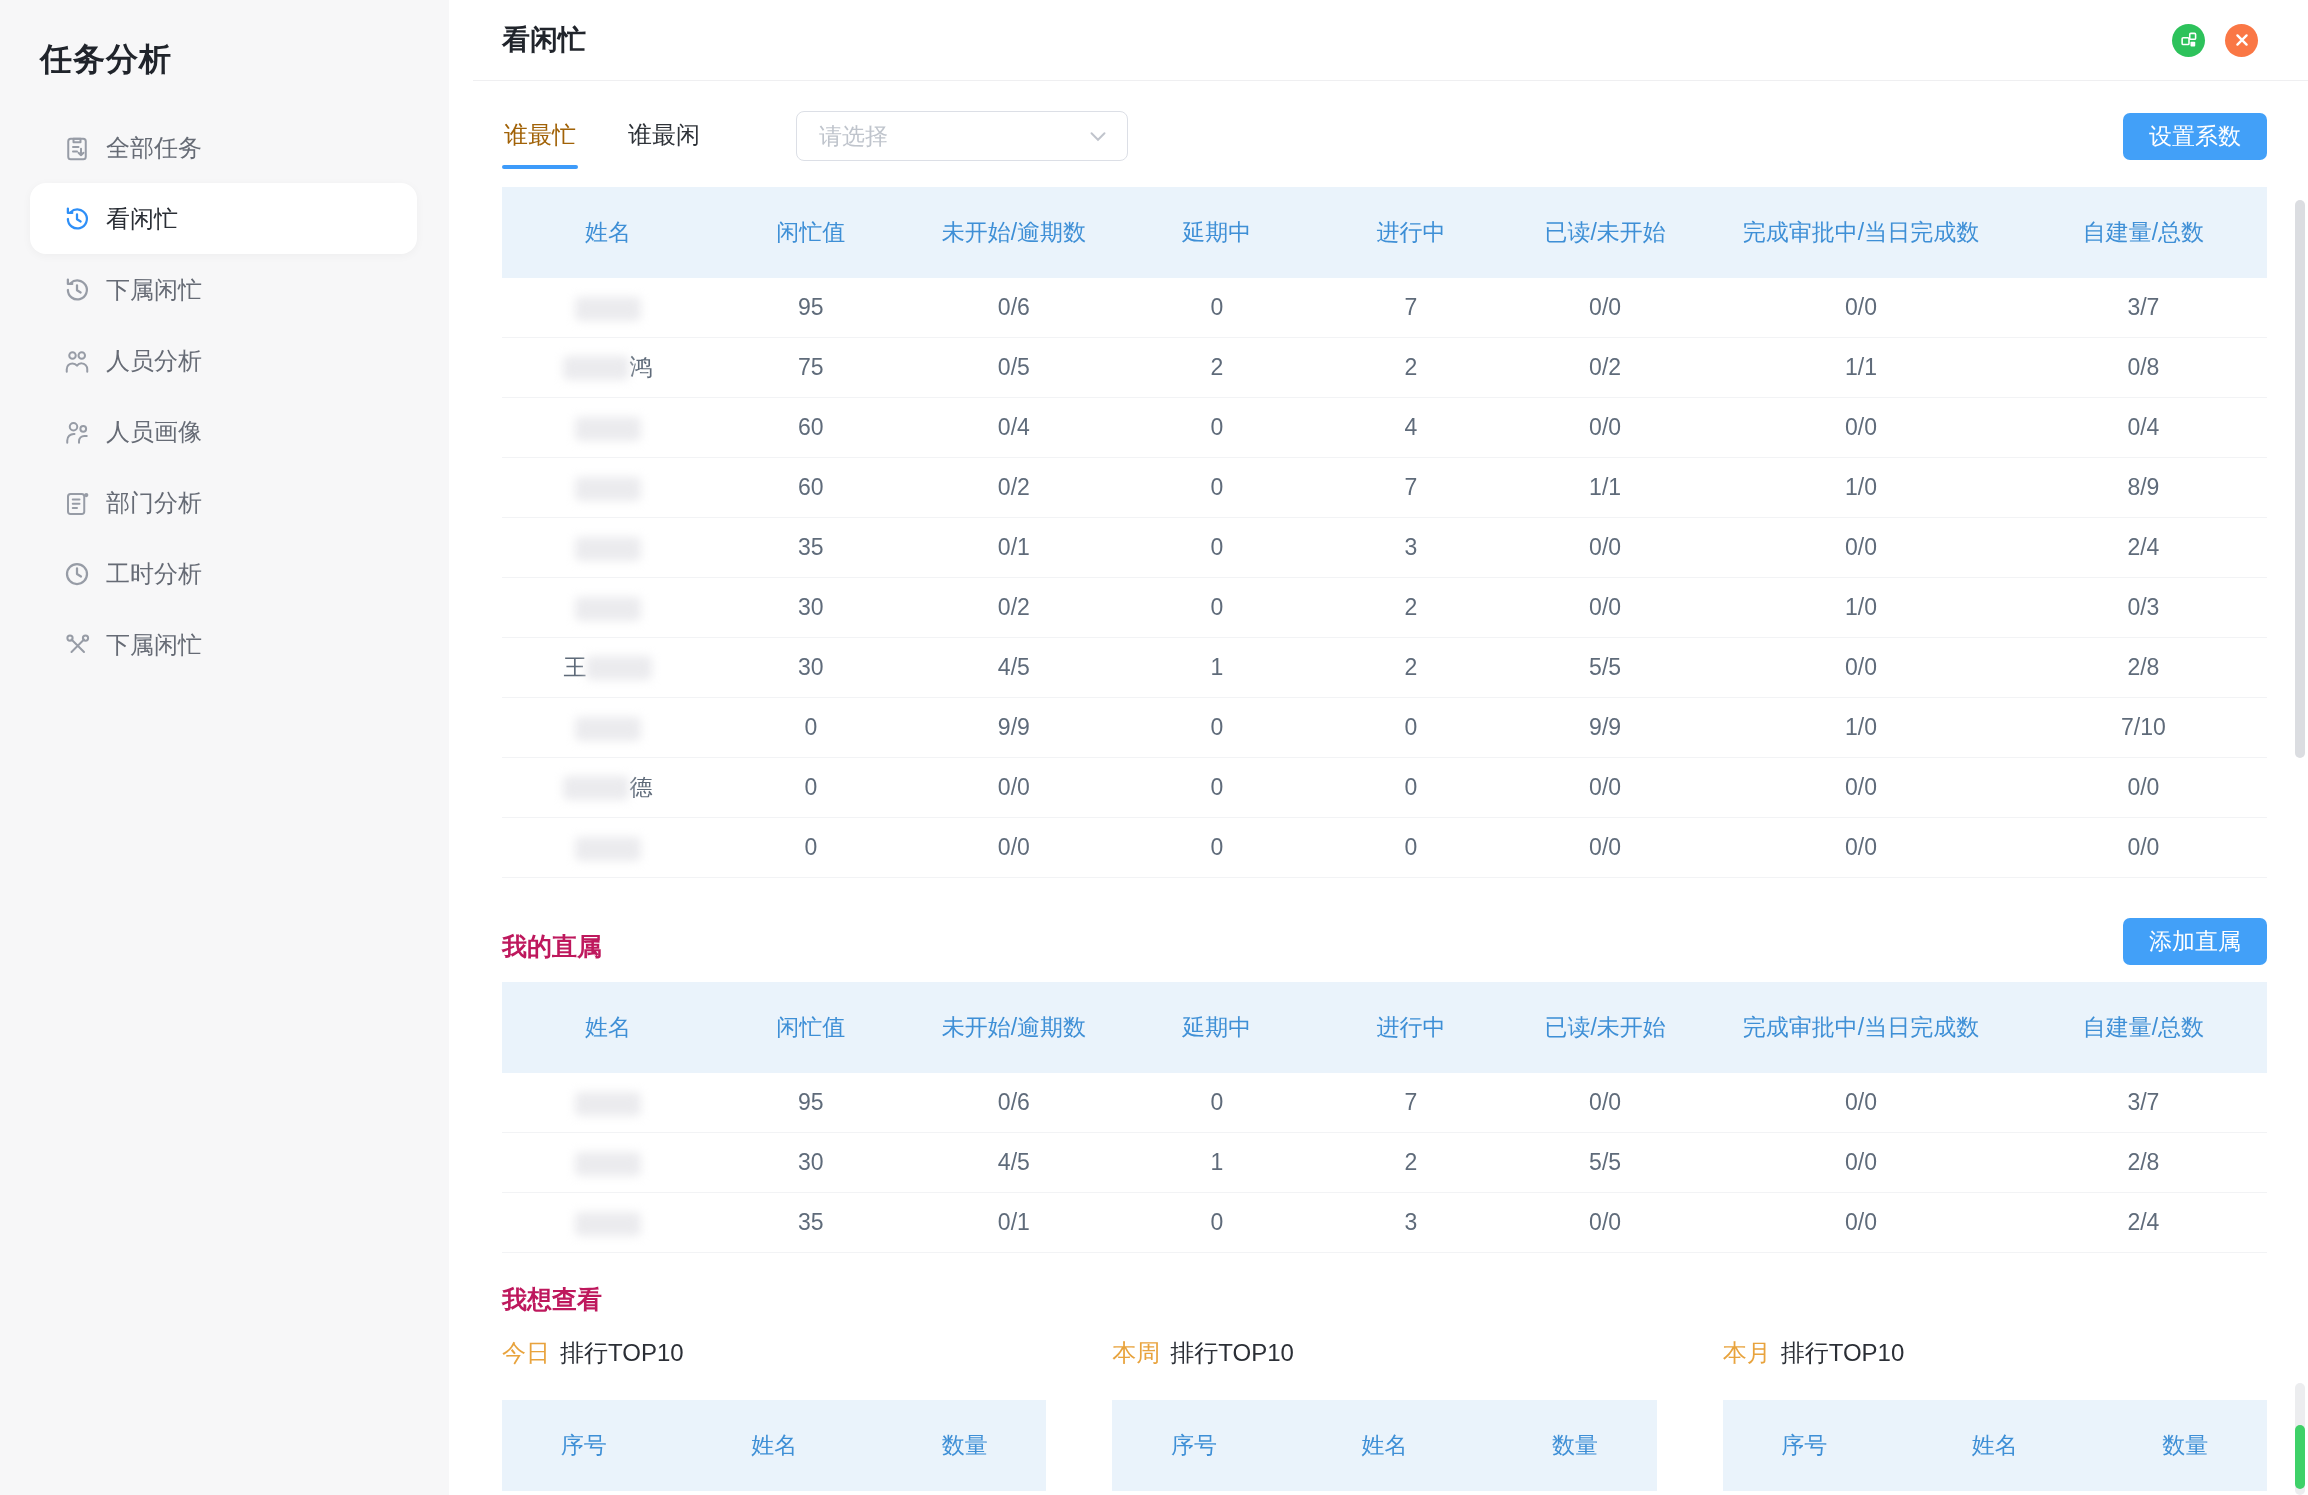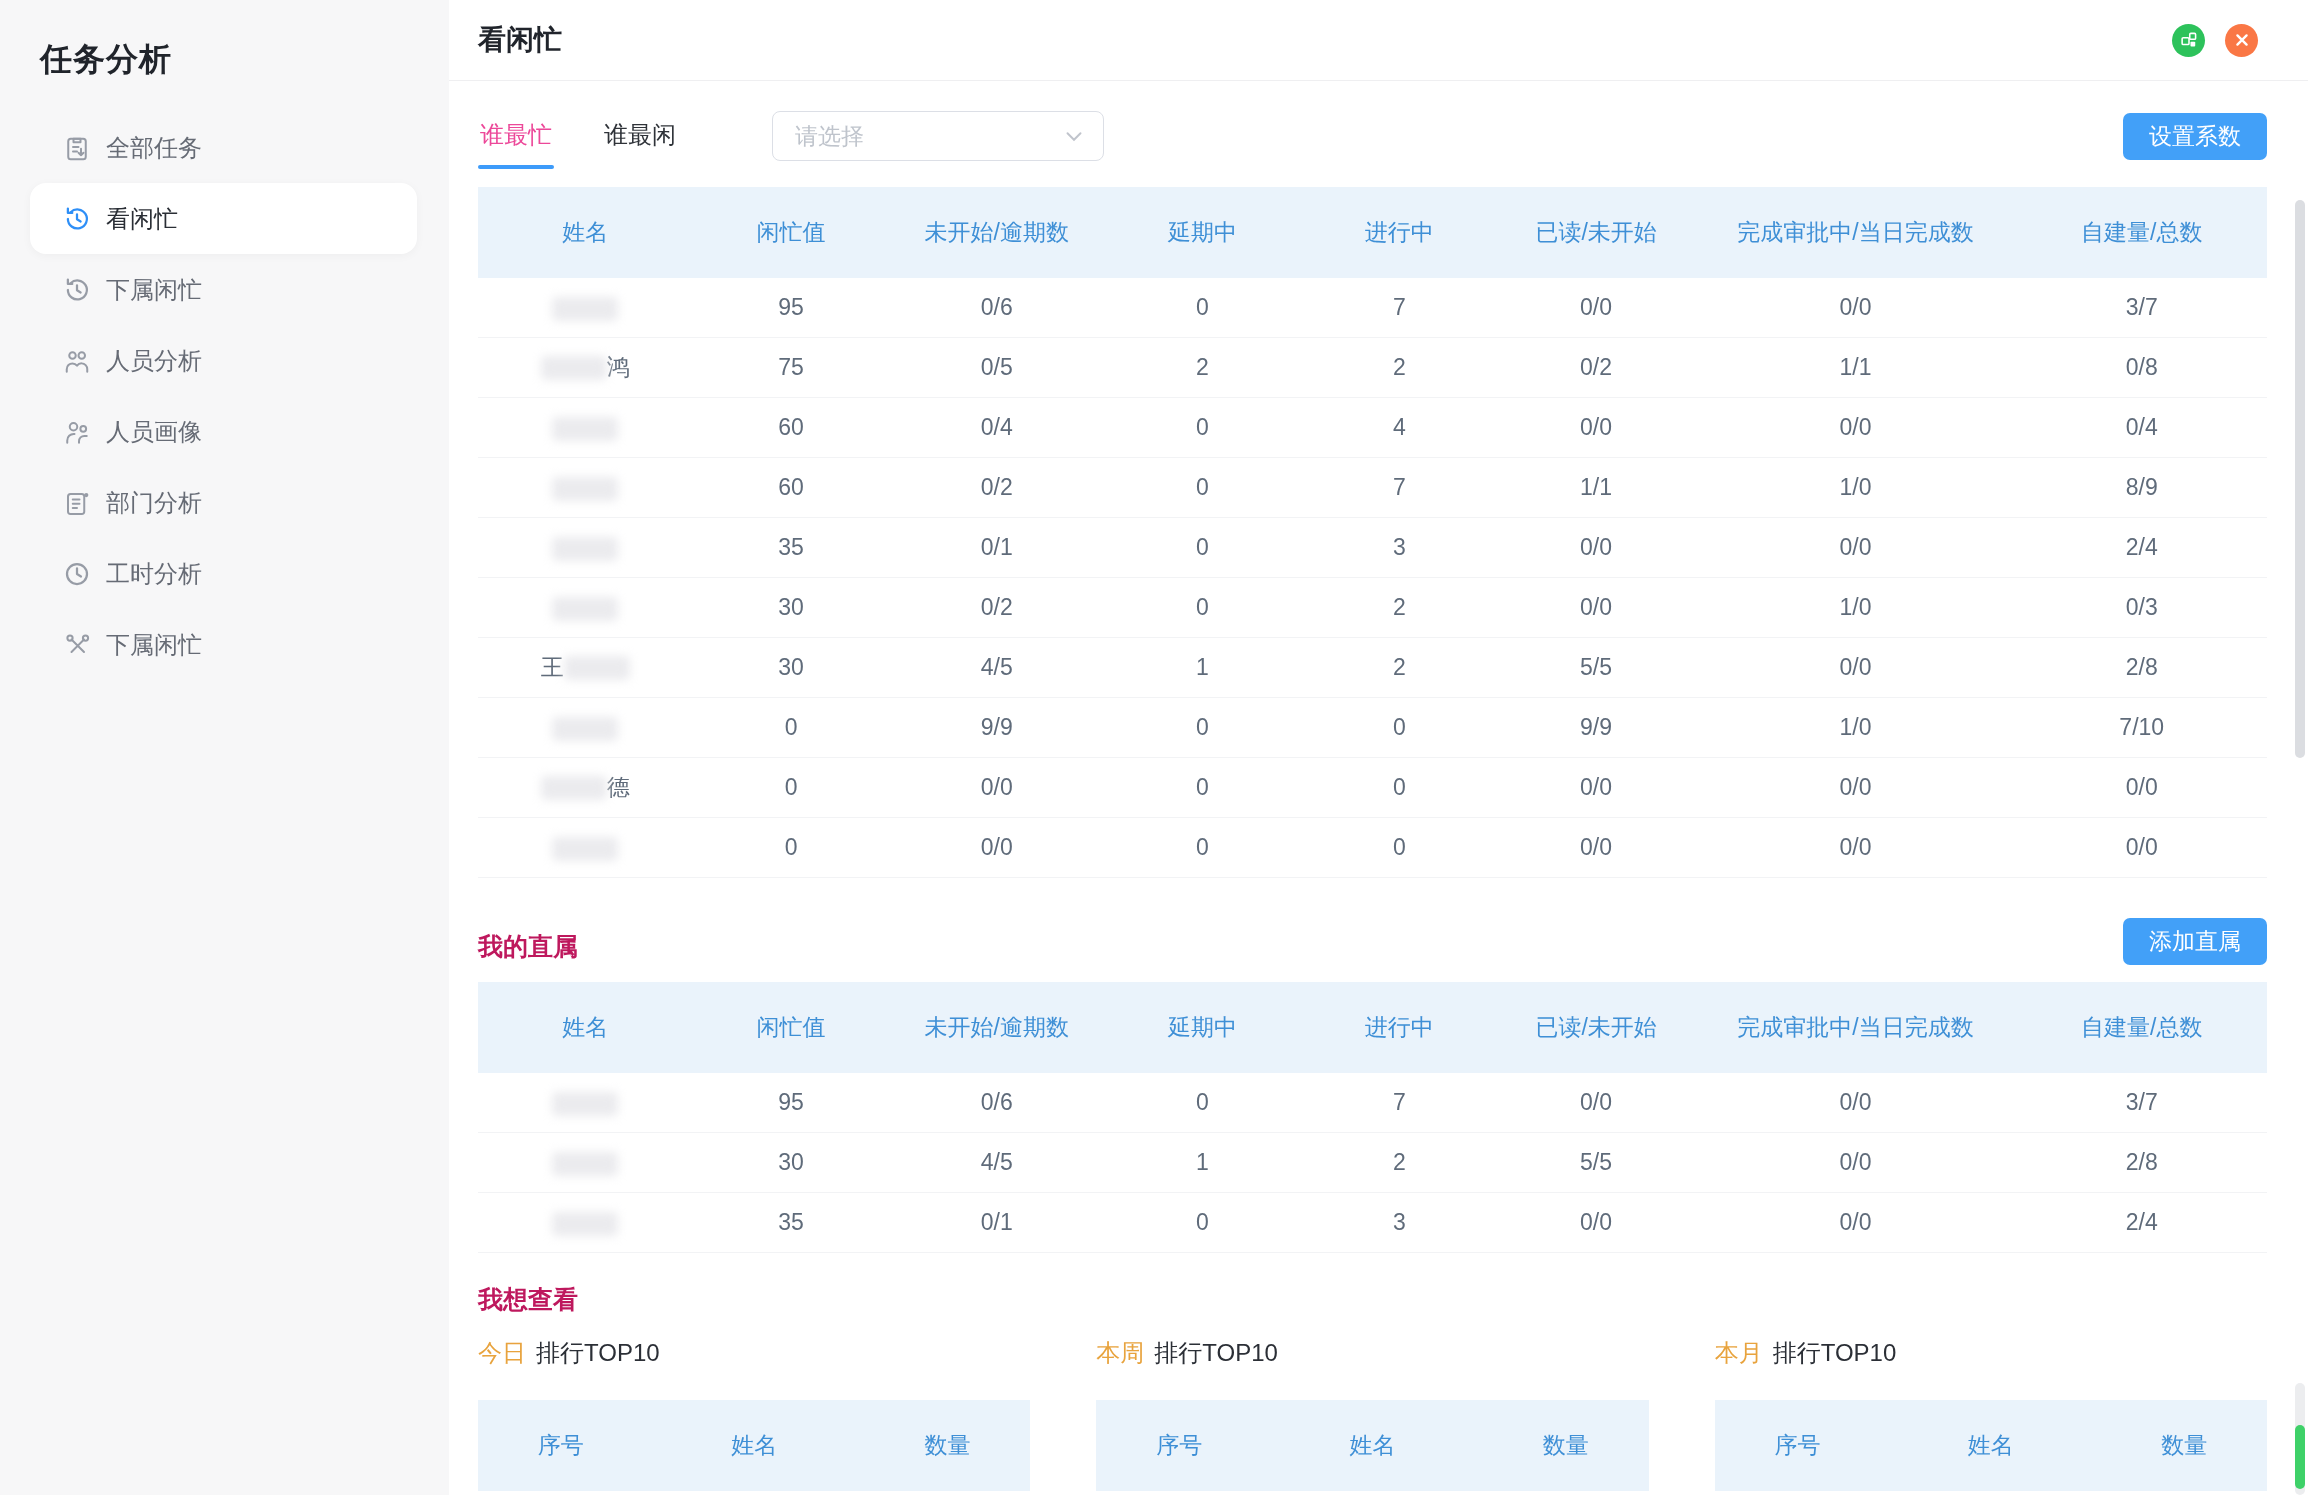--- a/index.html
+++ b/index.html
@@ -1,21 +1,21 @@
 <!DOCTYPE html>
 <html><head>
 <meta charset="utf-8">
 <style>
   html,body{margin:0;padding:0;}
   body{
     width:2308px;height:1495px;overflow:hidden;background:#fff;
     font-family:"Liberation Sans","DejaVu Sans",sans-serif;
     -webkit-font-smoothing:antialiased;
   }
-  .app{display:flex;width:2308px;height:1495px;}
+  .app{display:flex;width:2308px;height:1495px;gap:24px;}
 
   
   .sidebar{width:449px;flex:none;background:#F7F7F8;box-sizing:border-box;padding-top:28px;}
   .sidebar h1{margin:10px 0 30px 40px;font-size:32px;font-weight:bold;color:#20242B;letter-spacing:1px;}
   .menu{margin-top:22px;}
   .menu-item{height:71px;display:flex;align-items:center;margin:0 32px 0 30px;padding-left:32px;
     color:#666B75;font-size:24px;cursor:pointer;border-radius:16px;}
   .menu-item .icon{width:30px;height:30px;margin-right:14px;color:#979CA6;flex:none;}
   .menu-item .icon svg{width:30px;height:30px;display:block;}
   .menu-item.active{background:#fff;color:#2A2E35;box-shadow:0 2px 10px rgba(0,0,0,0.04);}
@@ -32,21 +32,21 @@
   .circle-btn svg{width:22px;height:22px;display:block;}
   .circle-btn.green{background:#2DC25B;}
   .circle-btn.orange{background:#FA7745;}
 
   .content{padding:0 41px 0 29px;}
 
   
   .toolbar-row{margin-top:30px;display:flex;align-items:center;}
   .tabs{display:flex;align-items:flex-end;}
   .tab{font-size:24px;color:#2F3339;margin-right:48px;padding:6px 2px 18px;position:relative;cursor:pointer;}
-  .tab.active{color:#ec4899;text-align:center;}
+  .tab.active{color:#a16207;text-align:center;}
   .tab.active::after{content:"";position:absolute;left:0;right:0;bottom:0;height:4px;background:#3D9BFA;border-radius:2px;}
   .select{width:332px;height:50px;box-sizing:border-box;border:1px solid #DCDFE6;border-radius:8px;
     background:#fff;display:flex;align-items:center;justify-content:space-between;
     padding:0 16px 0 22px;margin-left:46px;margin-bottom:10px;cursor:pointer;}
   .select .placeholder{color:#BFC4CC;font-size:23px;}
   .select .chevron svg{width:26px;height:26px;display:block;}
   .btn-primary{margin-left:auto;background:#42A0F8;color:#fff;font-size:23px;height:47px;
     padding:0 26px;border:none;border-radius:7px;cursor:pointer;margin-bottom:10px;}
 
   

